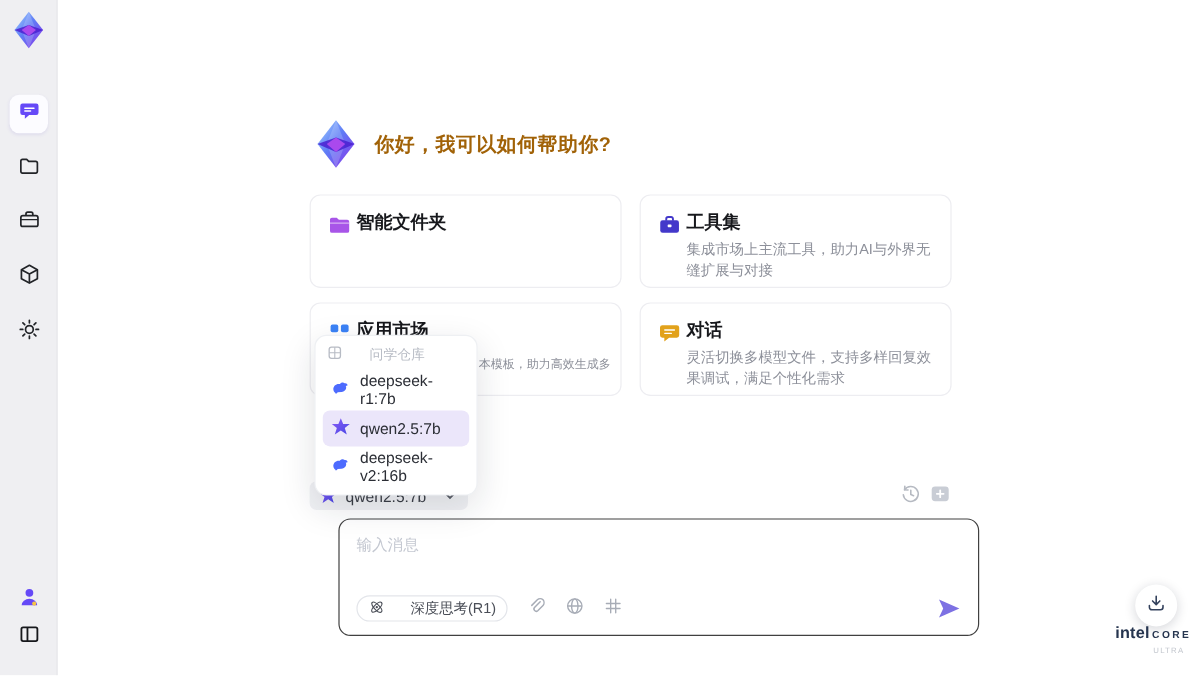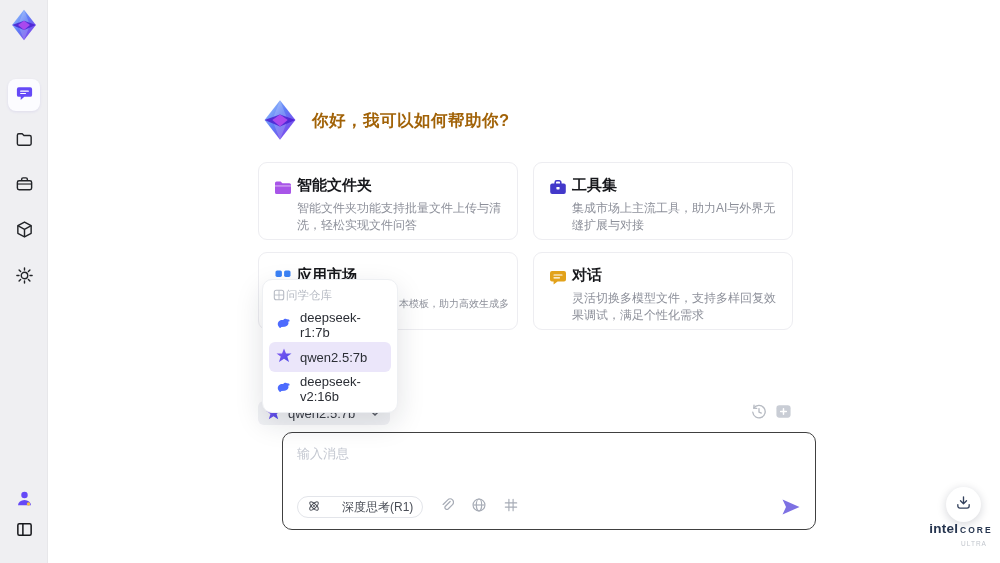--- a/index.html
+++ b/index.html
@@ -28,21 +28,21 @@
   .card-title { position:absolute; left:38px; top:13px; font-size:15px; font-weight:bold; color:#17181c; }
   .card-desc { position:absolute; left:38px; top:37px; width:212px; font-size:12px;
                line-height:16.5px; color:#8d909a; }
   .card-desc-frag { position:absolute; left:140px; top:31px; white-space:nowrap;
                     font-size:10px; color:#8d909a;margin-top:13px; }
 
   
   .dropdown { position:absolute; left:262px; top:279px; width:136px; background:#fff;
               border:1px solid #eef0f3; border-radius:10px; padding:7px 6px 8px 6px;
               box-shadow:0 10px 28px rgba(25,28,45,.13); z-index:20; }
-  .dd-group { display:flex; align-items:center; gap:1px; padding:1px 4px 5px 4px;
+  .dd-group { display:flex; align-items:center; gap:23px; padding:1px 4px 5px 4px;
               font-size:11.5px; color:#b7bbc4; }
   .dd-item { display:flex; align-items:center; gap:8px; height:30px; padding:0 7px;
              border-radius:6px; font-size:13px; color:#2b2e35; cursor:pointer; margin-top:2px; }
   .dd-item.selected { background:#ebe6fa; }
   .dd-item svg { width:16px; height:16px; flex:0 0 16px; }
 
   
   .selector { position:absolute; left:258px; top:401px; width:132px; height:24px;
               background:#f1f2f5; border-radius:6px; display:flex; align-items:center;
               gap:7px; padding:0 10px 0 8px; cursor:pointer; }
@@ -182,21 +182,20 @@
   <div class="greeting">你好，我可以如何帮助你?</div>
 
   <div class="card" style="left:258px; top:162px">
     <span class="card-icon">
       <svg viewBox="0 0 20 20">
         <path fill="#a855e8" d="M2 5a1.6 1.6 0 0 1 1.6-1.6h4l1.8 1.8h7A1.6 1.6 0 0 1 18 6.8v7.6a1.6 1.6 0 0 1-1.6 1.6H3.6A1.6 1.6 0 0 1 2 14.4z"></path>
         <path fill="#ffffff" opacity="0.55" d="M2 7.4h16v1.1H2z"></path>
       </svg>
     </span>
     <div class="card-title">智能文件夹</div>
-    <div class="card-desc">智能文件夹功能支持批量文件上传与清洗，轻松实现文件问答</div>
   </div>
 
   <div class="card" style="left:533px; top:162px">
     <span class="card-icon">
       <svg viewBox="0 0 20 20">
         <path d="M7.2 6V4.4A1.6 1.6 0 0 1 8.8 2.8h2.4a1.6 1.6 0 0 1 1.6 1.6V6" fill="none" stroke="#4338ca" stroke-width="1.6"></path>
         <rect x="2.2" y="5.6" width="15.6" height="10.4" rx="2" fill="#4338ca"></rect>
         <rect x="8.4" y="9" width="3.2" height="2.4" rx="0.6" fill="#fff"></rect>
       </svg>
     </span>

